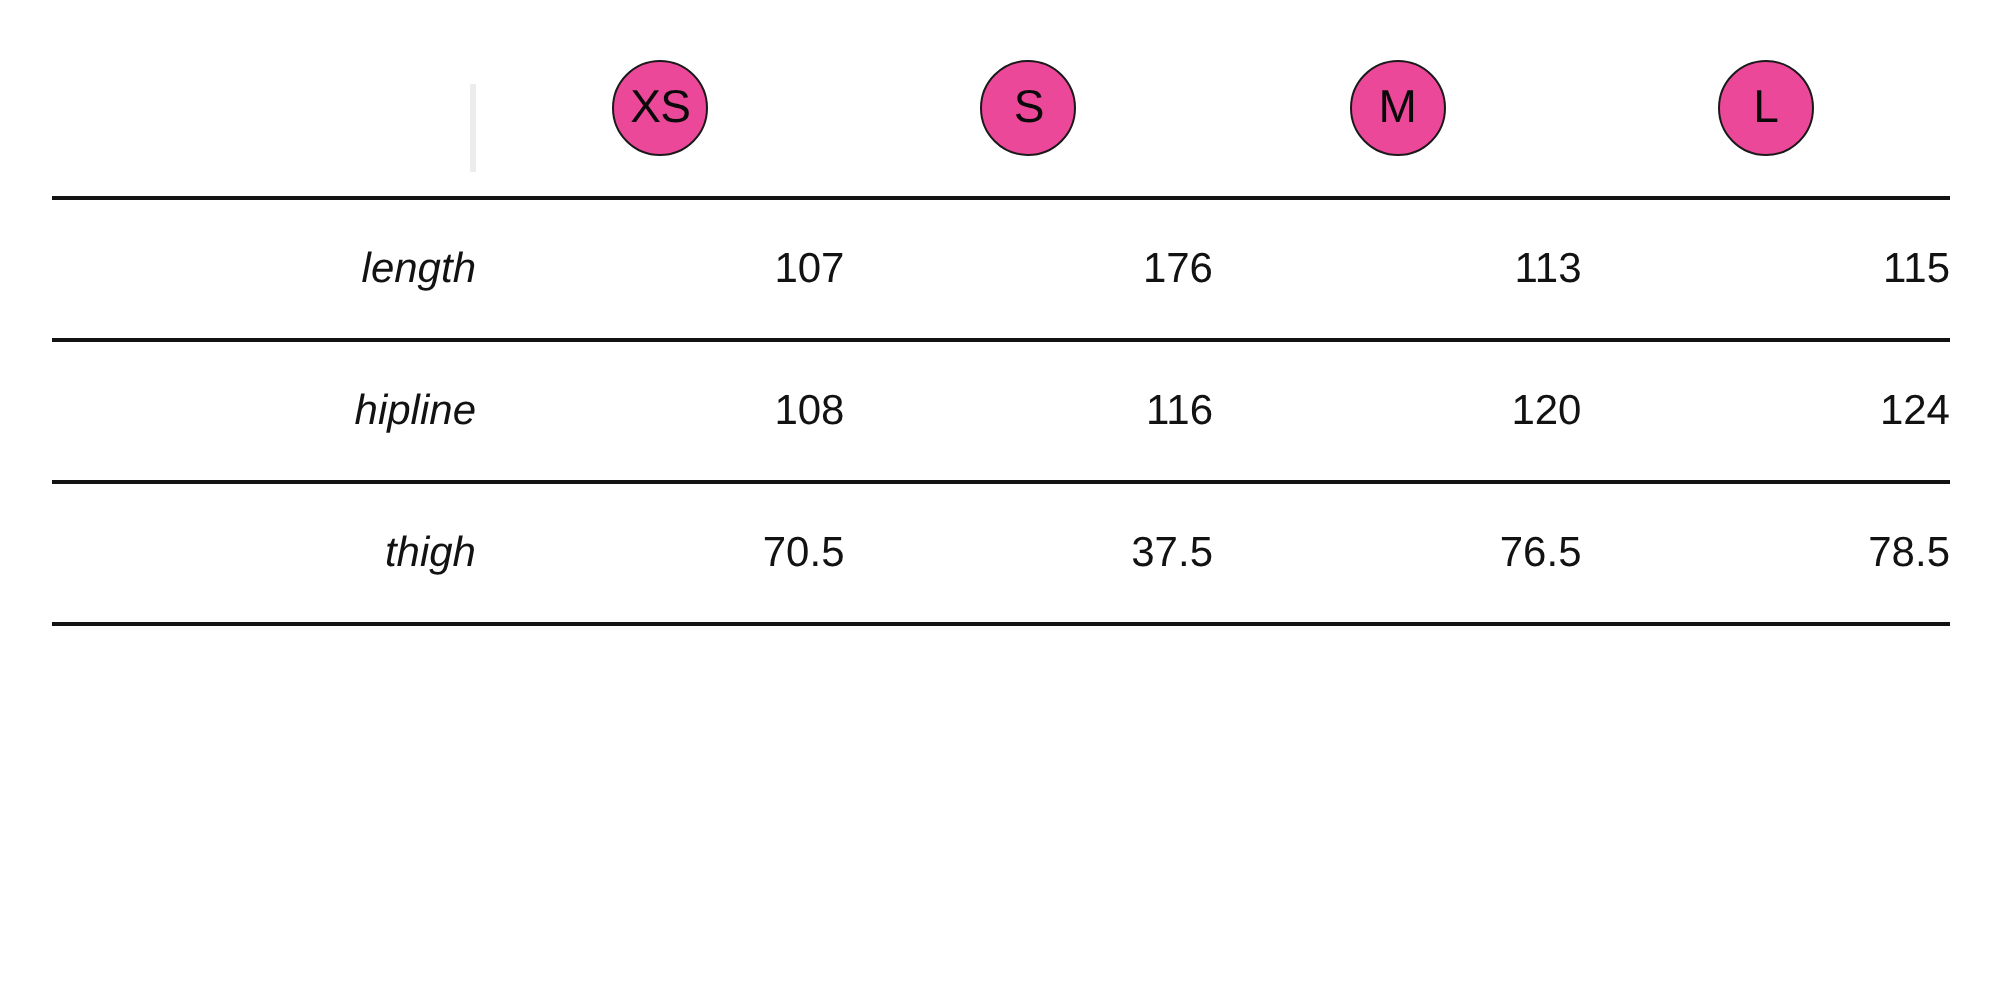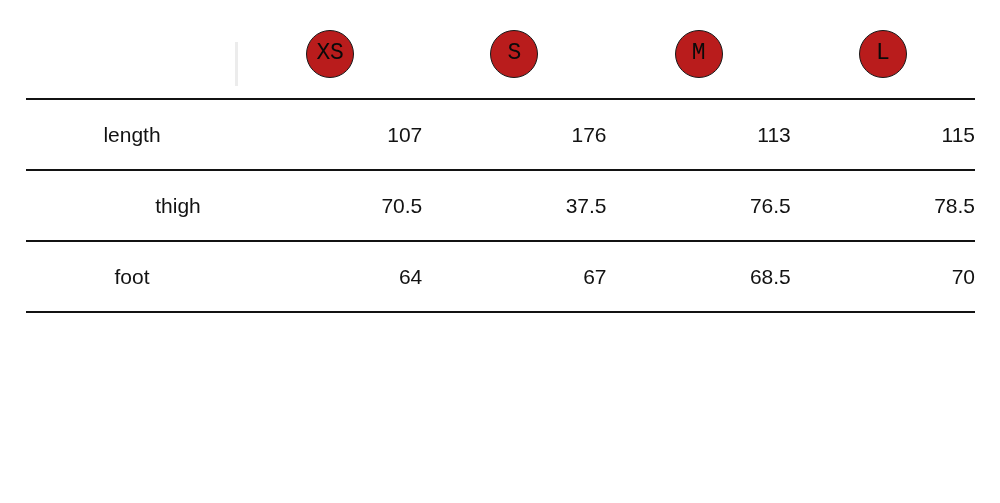--- a/index.html
+++ b/index.html
@@ -58,31 +58,30 @@
     display: flex;
     align-items: center;
     justify-content: center;
   }
 
   .size-badge {
     width: 48px;
     height: 48px;
     border-radius: 50%;
     border: 1.6px solid #1a1a1a;
-    background: #b91c1c;
+    background: #ec4899;
     display: flex;
     align-items: center;
     justify-content: center;
     font-size: 23px;
     line-height: 1;
     letter-spacing: -0.3px;
     color: #0a0a0a;
     box-sizing: border-box;
     margin-top: 9px;
-    font-family: Liberation Mono, monospace;
   }
 
   
   .size-table {
     position: absolute;
     left: 26px;
     top: 98px;
     width: 949px;
     border-collapse: collapse;
     table-layout: fixed;
@@ -100,22 +99,23 @@
     vertical-align: middle;
   }
 
   .size-table tr:last-child td {
     border-bottom: 2.2px solid #131313;
   }
 
   .row-label {
     width: 212px;
     padding-left: 67px;
-    text-align: center;
+    text-align: right;
     white-space: nowrap;
+    font-style: italic;
   }
 
   .row-label.indented {
     padding-left: 92px;
     margin-top: 11px;
   }
 
   .value-cell {
     text-align: right;
   }
@@ -168,35 +168,35 @@
   <table class="size-table">
     <tbody>
       <tr>
         <td class="row-label">length</td>
         <td class="value-cell">107</td>
         <td class="value-cell">176</td>
         <td class="value-cell">113</td>
         <td class="value-cell">115</td>
       </tr>
 
+      <tr>
+        <td class="row-label">hipline</td>
+        <td class="value-cell">108</td>
+        <td class="value-cell">116</td>
+        <td class="value-cell">120</td>
+        <td class="value-cell">124</td>
+      </tr>
 
 
       <tr>
         <td class="row-label indented">thigh</td>
         <td class="value-cell">70.5</td>
         <td class="value-cell">37.5</td>
         <td class="value-cell">76.5</td>
         <td class="value-cell">78.5</td>
       </tr>
 
-      <tr>
-        <td class="row-label">foot</td>
-        <td class="value-cell">64</td>
-        <td class="value-cell">67</td>
-        <td class="value-cell">68.5</td>
-        <td class="value-cell">70</td>
-      </tr>
     </tbody>
   </table>
 
   <div class="spacer-bottom"></div>
 
 </div>
 
 </body></html>

